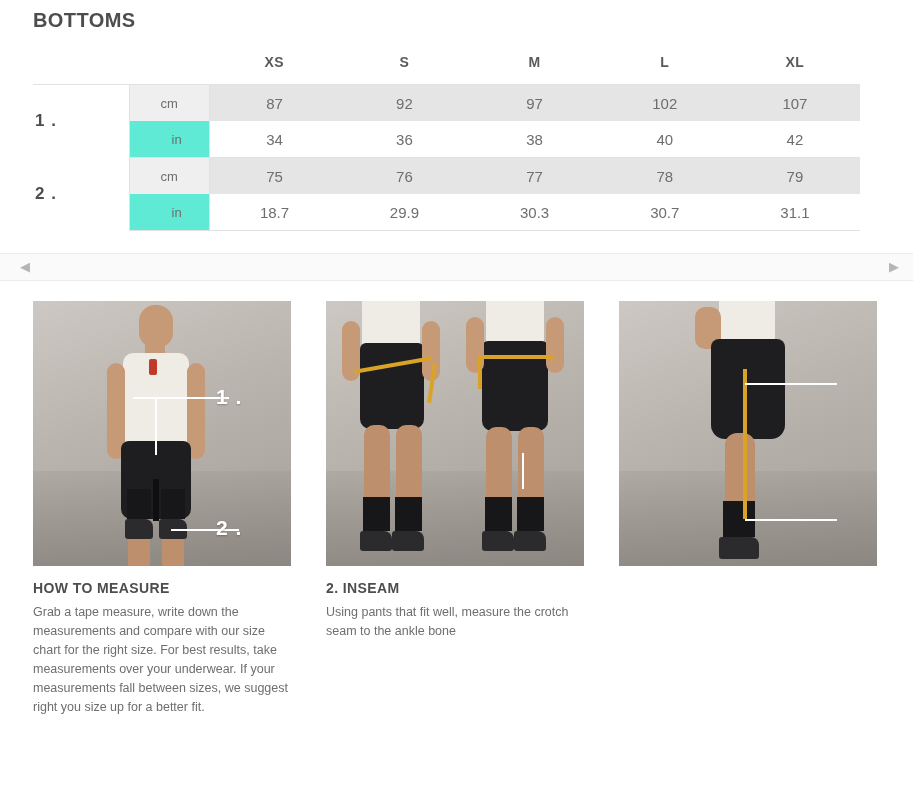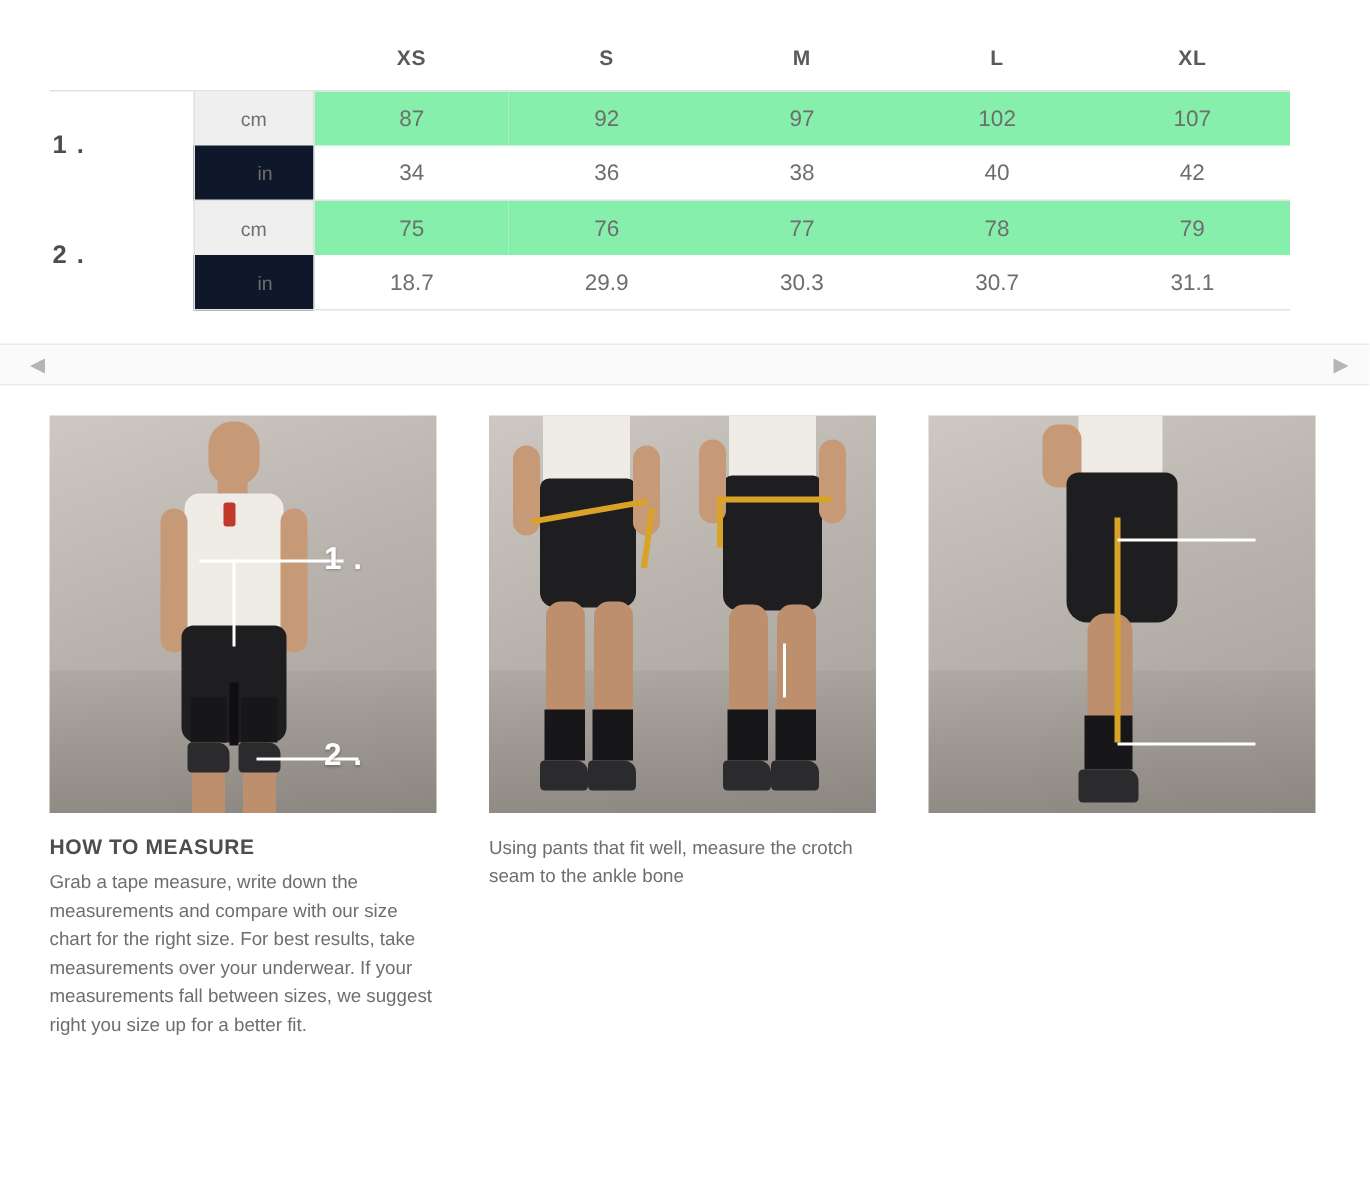--- a/index.html
+++ b/index.html
@@ -77,24 +77,24 @@
     color: #6e6e6e;
     text-align: center;
   }
   td.val {
     font-size: 15px;
     color: #6e6e6e;
     text-align: center;
   }
   tr.band-top td.unit,
   tr.band-top td.val {
-    background: #86efac;
+    background: #e5e5e5;
   }
   tr.band-top td.unit { background: #efefef; }
-  tr.band-bot td.unit { background: #0f172a; padding-left: 16px; }
+  tr.band-bot td.unit { background: #5eead4; padding-left: 16px; }
 
   tr.band-top td { height: 34px; }
   tr.band-bot td { height: 34px; }
 
   .cellborder-top { border-top: 1px solid #e2e2e2; }
   .cellborder-bot { border-bottom: 1px solid #e2e2e2; }
   td.unit, td.unit-b {
     border-left: 1px solid #e2e2e2;
     border-right: 1px solid #e2e2e2;
   }
@@ -198,20 +198,21 @@
     line-height: 19px;
     color: #6e6e6e;
   }
 </style>
 </head>
 <body>
 
 <div class="page">
 
   <div class="header">
+    <div class="title-main">BOTTOMS</div>
   </div>
 
   <div class="table-wrap">
     <table class="sizechart">
       <colgroup>
         <col class="c-label">
           <col class="c-unit">
         <col class="c-size">
           <col class="c-size">
           <col class="c-size">
@@ -366,17 +367,18 @@
       <div class="measure-line" style="left:126px; top:218px; width:92px;"></div>
     </div>
   </div>
 
   <div class="text-row">
     <div class="text-col">
       <div class="col-title">HOW TO MEASURE</div>
       <div class="col-body">Grab a tape measure, write down the measurements and compare with our size chart for the right size. For best results, take measurements over your underwear. If your measurements fall between sizes, we suggest right you size up for a better fit.</div>
     </div>
     <div class="text-col wide">
+      <div class="col-title">2. INSEAM</div>
       <div class="col-body">Using pants that fit well, measure the crotch seam to the ankle bone</div>
     </div>
   </div>
 
 </div>
 
 </body></html>

